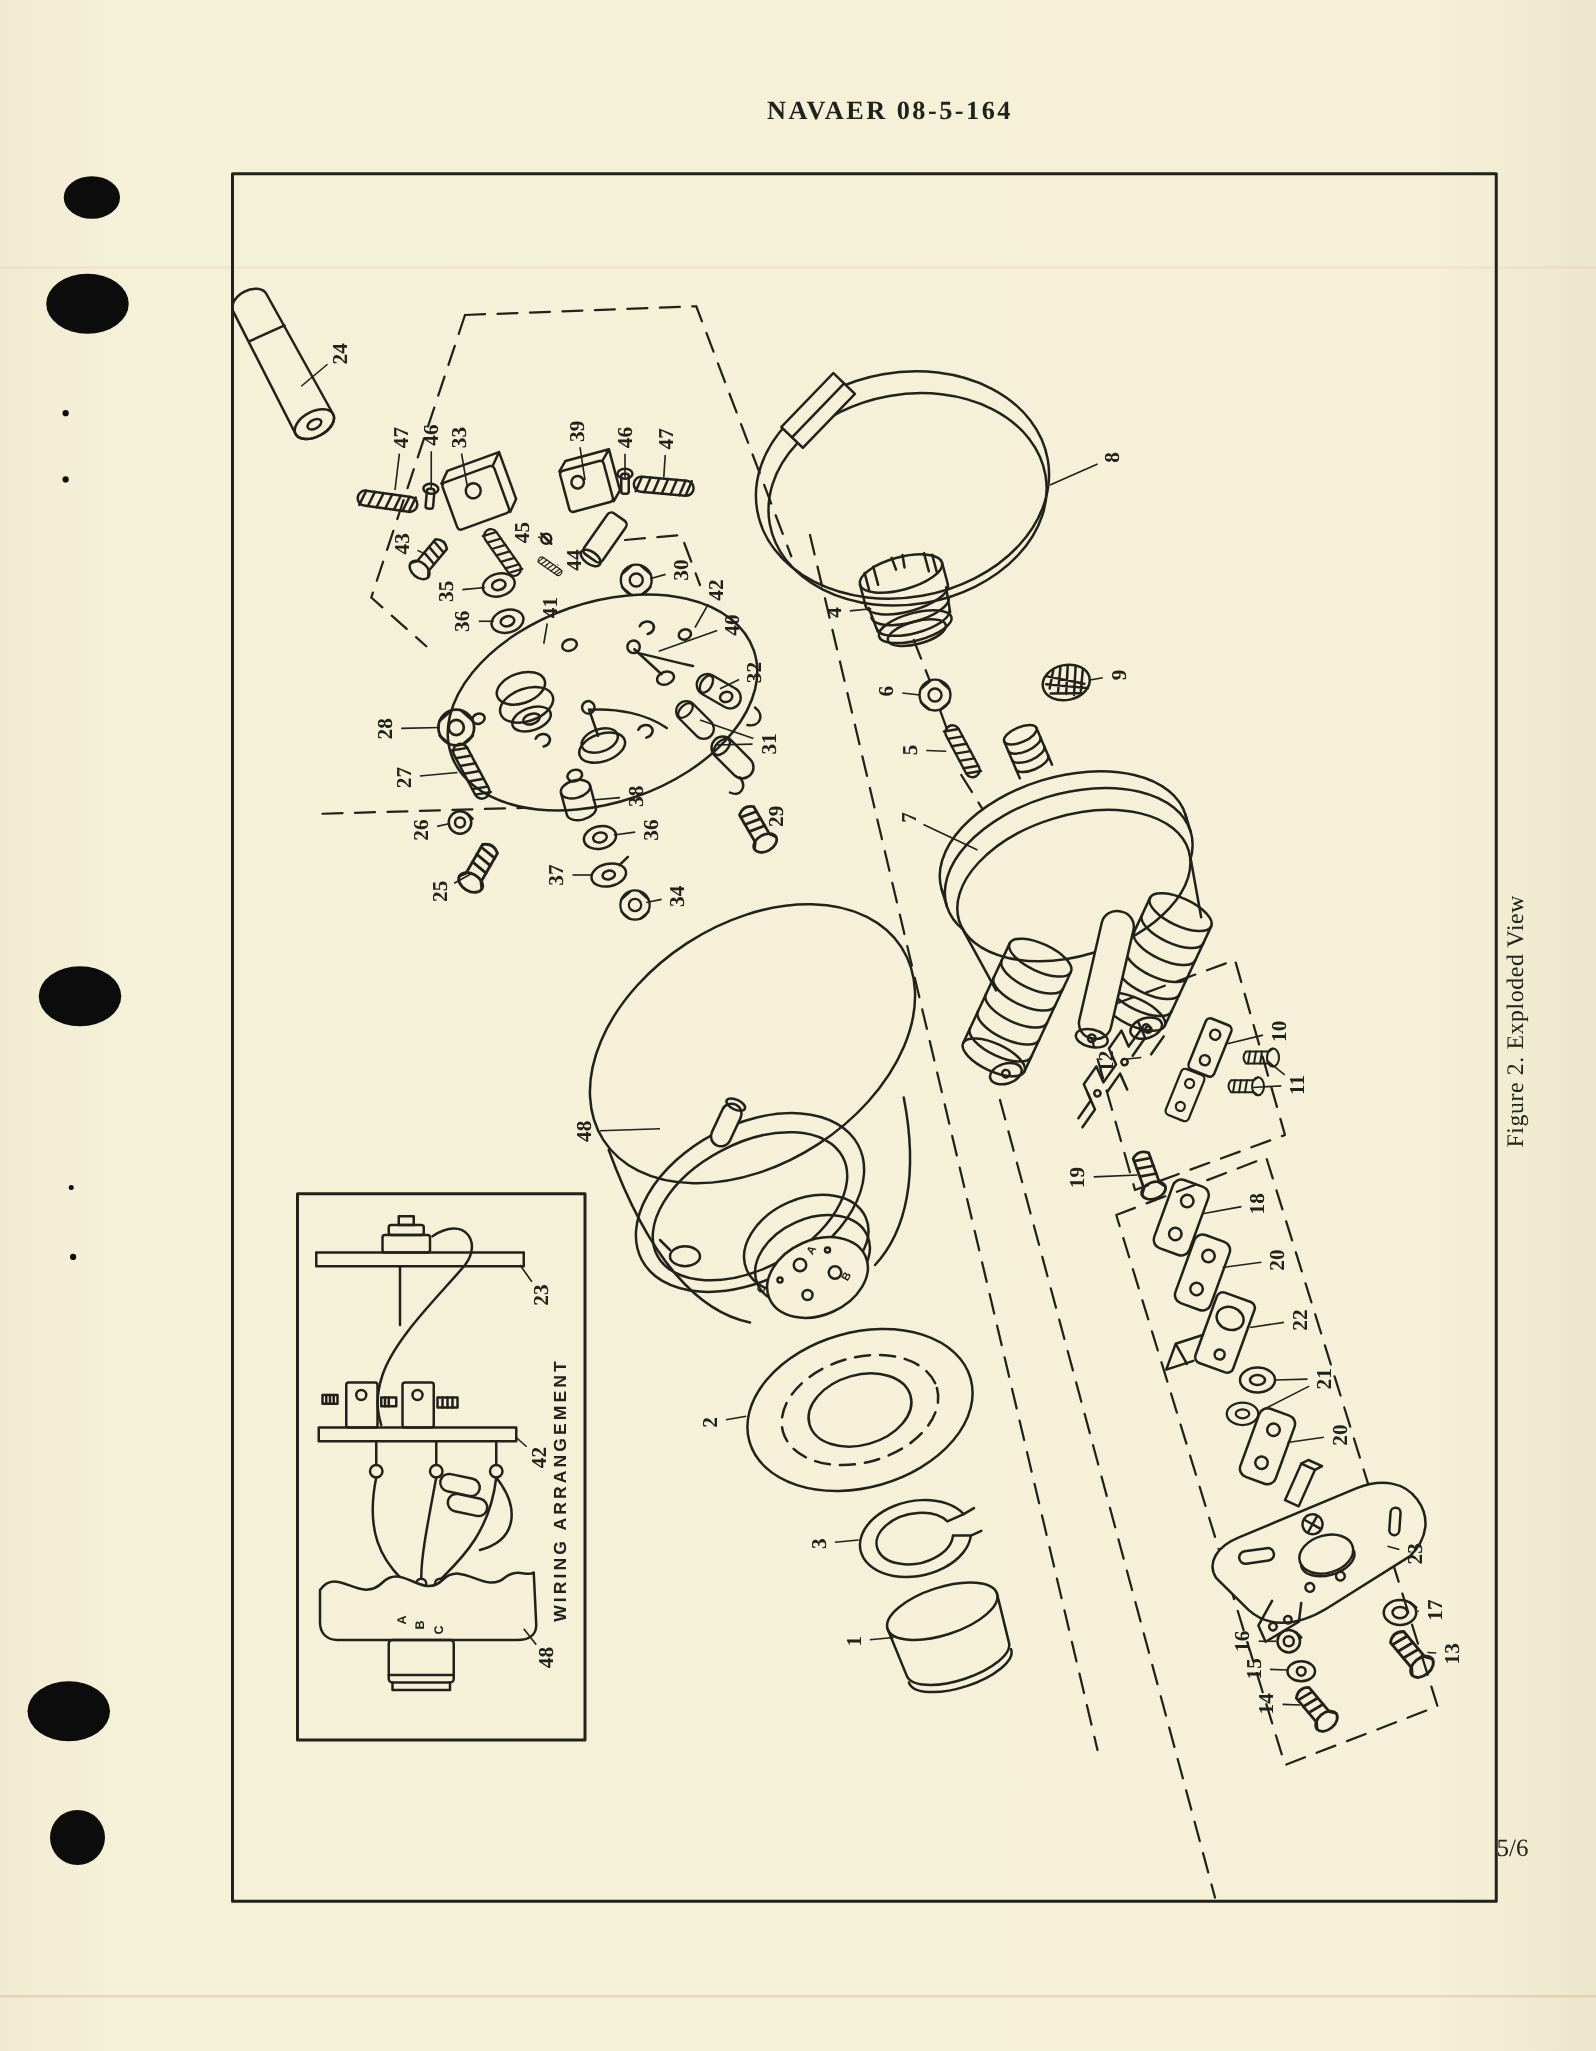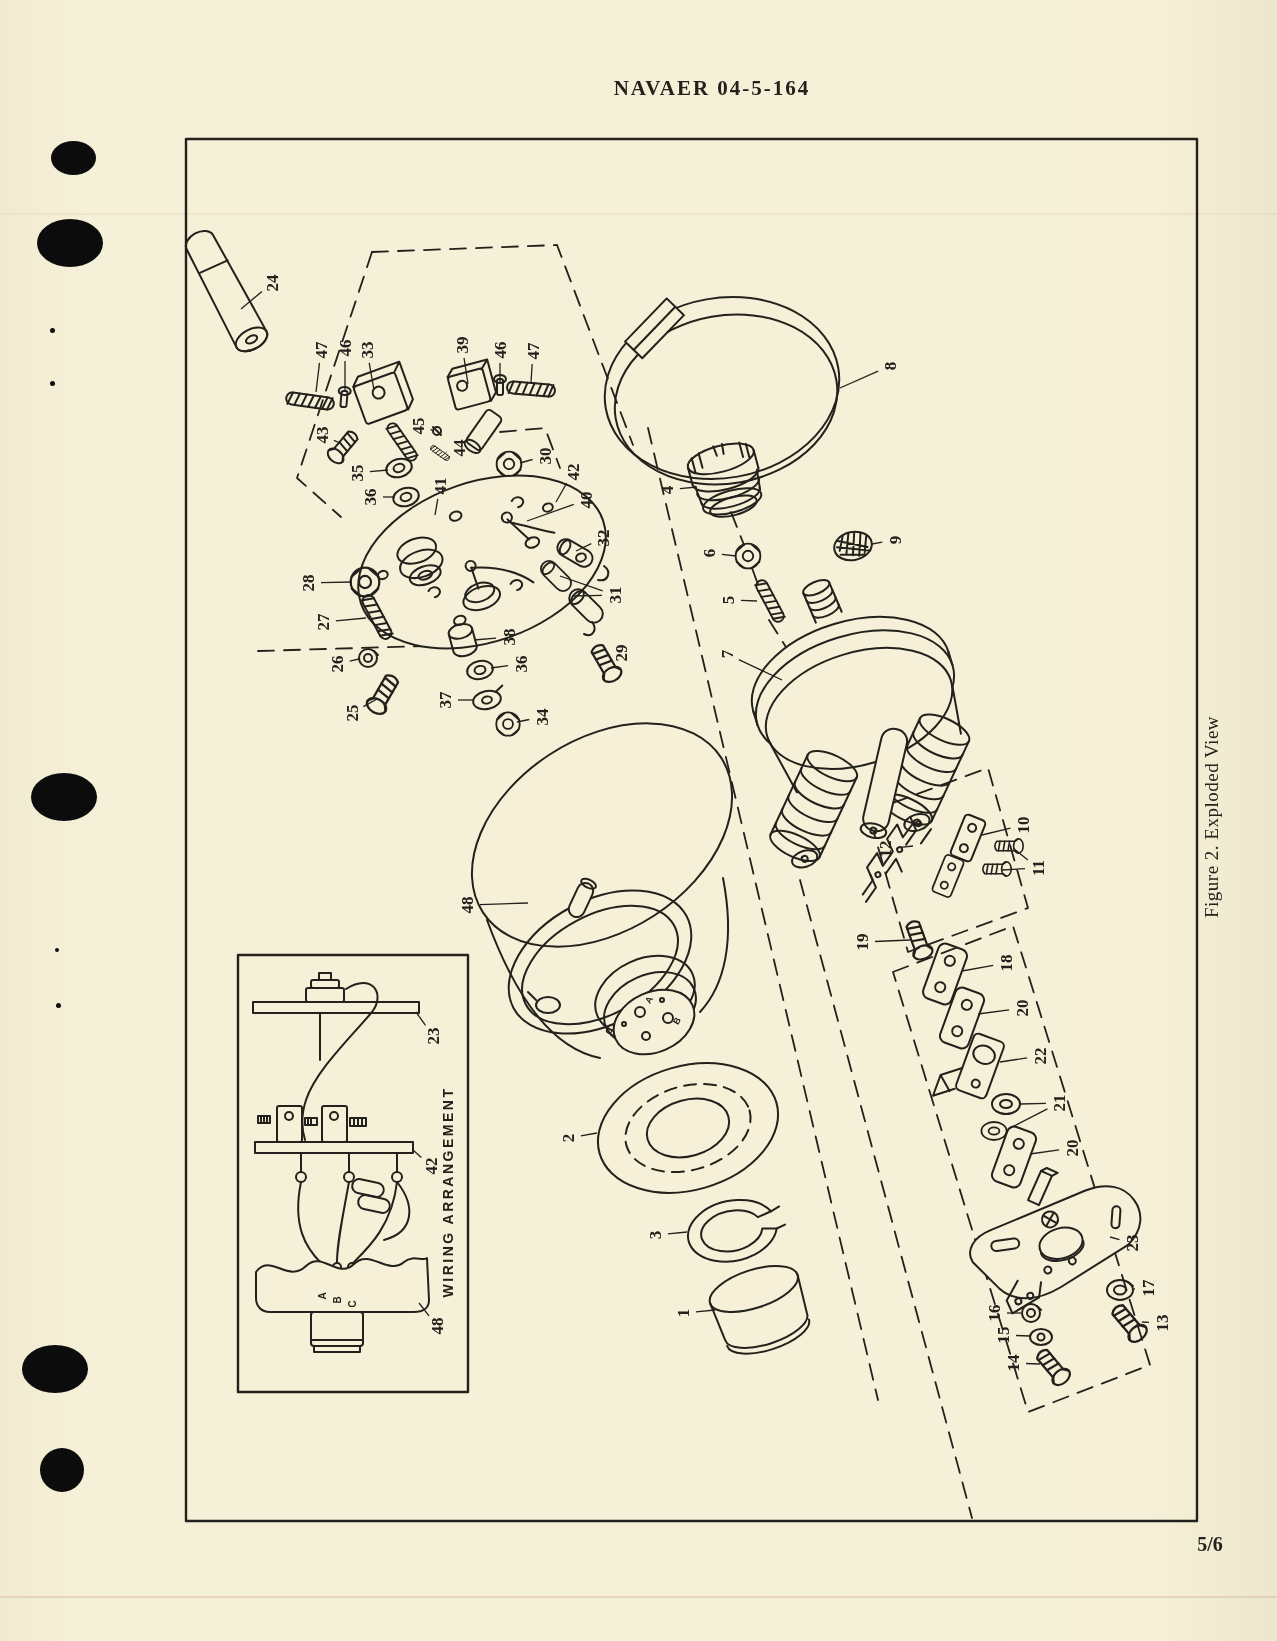--- a/index.html
+++ b/index.html
@@ -1,21 +1,21 @@
 <!DOCTYPE html>
 <html><head>
 <meta charset="utf-8">
 <style>
   html,body{margin:0;padding:0}
   body{width:1277px;height:1641px;background:#efead0;font-family:"Liberation Serif",serif;overflow:hidden;position:relative}
   .page{position:absolute;inset:0;background:linear-gradient(90deg,#f0ebd0 0%,#f5f0d8 7%,#f5f0d7 90%,#ece7cc 100%)}
   .scanline1{position:absolute;left:0;right:0;top:213px;height:2px;background:rgba(219,168,139,0.16)}
   .scanline2{position:absolute;left:0;right:0;top:1596px;height:2px;background:rgba(201,148,118,0.28)}
   .header{position:absolute;top:76px;left:712px;transform:translateX(-50%);font-size:21px;font-weight:700;letter-spacing:2px;color:#23211c;white-space:nowrap}
-  .pageno{position:absolute;top:1533px;left:1210px;transform:translateX(-50%);font-size:20px;font-weight:700;color:#23211c}
+  .pageno{position:absolute;top:1468px;left:1210px;transform:translateX(-50%);font-size:20px;font-weight:400;color:#23211c}
   .dot{position:absolute;background:#0c0c0c;border-radius:50%}
   svg.fig{position:absolute;left:0;top:0}
   svg text{stroke:none;fill:#23211c}
   .callout{font-family:"Liberation Serif",serif;font-weight:700;font-size:17px}
   .caption-text{font-family:"Liberation Serif",serif;font-size:19px;letter-spacing:0.5px}
   .inset-title{font-family:"Liberation Sans",sans-serif;font-weight:700;font-size:14px;letter-spacing:2.5px}
   .pin-letter{font-family:"Liberation Sans",sans-serif;font-weight:700;font-size:10px}
   .pin-letter-sm{font-family:"Liberation Sans",sans-serif;font-weight:700;font-size:9px}
   .leader{stroke:#23211c;stroke-width:1.3;fill:none}
   .pf{fill:#f5f0d7}
@@ -30,21 +30,21 @@
   <div class="dot" style="left:51px;top:141px;width:45px;height:34px"></div>
   <div class="dot" style="left:37px;top:219px;width:66px;height:48px"></div>
   <div class="dot" style="left:31px;top:773px;width:66px;height:48px"></div>
   <div class="dot" style="left:22px;top:1345px;width:66px;height:48px"></div>
   <div class="dot" style="left:40px;top:1448px;width:44px;height:44px"></div>
   <div class="dot" style="left:50px;top:328px;width:5px;height:5px"></div>
   <div class="dot" style="left:50px;top:381px;width:5px;height:5px"></div>
   <div class="dot" style="left:55px;top:948px;width:4px;height:4px"></div>
   <div class="dot" style="left:56px;top:1003px;width:5px;height:5px"></div>
 
-  <div class="header">NAVAER 04-5-164</div>
+  <div class="header">NAVAER 08-5-164</div>
 
   <svg class="fig" width="1277" height="1641" viewBox="0 0 1277 1641">
     <defs>
       <g id="spring">
         <rect x="-24" y="-6" width="48" height="12" rx="6"></rect>
         <line x1="-18" y1="-6" x2="-22" y2="6"></line>
           <line x1="-11" y1="-6" x2="-15" y2="6"></line>
         <line x1="-4" y1="-6" x2="-8" y2="6"></line>
           <line x1="3" y1="-6" x2="-1" y2="6"></line>
         <line x1="10" y1="-6" x2="6" y2="6"></line>

